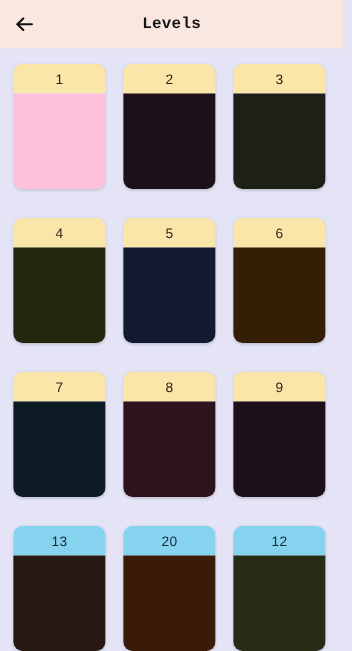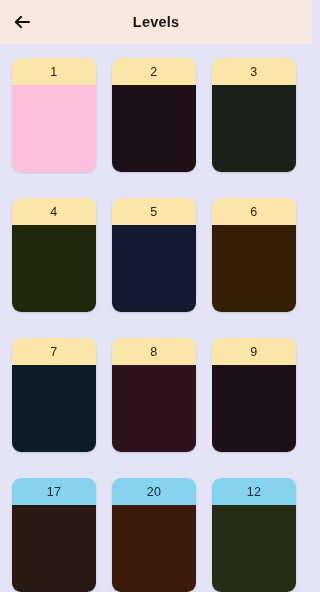--- a/index.html
+++ b/index.html
@@ -26,20 +26,21 @@
   
   .appbar {
     position: absolute;
     left: 0;
     top: 0;
     width: 312px;
     height: 44px;
     background: #f8e8df;
     display: flex;
     align-items: center;
+    font-family: Liberation Mono, monospace;
   }
   .back-btn {
     width: 44px;
     height: 44px;
     display: flex;
     align-items: center;
     justify-content: center;
     cursor: pointer;
     flex: 0 0 auto;
   }
@@ -150,21 +151,21 @@
       </div>
       <div class="level-card">
         <div class="level-header" style="background: rgb(250, 230, 168);">8</div>
         <div class="level-body" style="background: rgb(44, 19, 28);"></div>
       </div>
       <div class="level-card">
         <div class="level-header" style="background: rgb(250, 230, 168);">9</div>
         <div class="level-body" style="background: rgb(29, 16, 25);"></div>
       </div>
       <div class="level-card">
-        <div class="level-header locked" style="background: rgb(134, 211, 239);">17</div>
+        <div class="level-header locked" style="background: rgb(134, 211, 239);">13</div>
         <div class="level-body" style="background: rgb(40, 26, 19);"></div>
       </div>
       <div class="level-card">
         <div class="level-header locked" style="background: rgb(134, 211, 239);">20</div>
         <div class="level-body" style="background: rgb(58, 26, 8);"></div>
       </div>
       <div class="level-card">
         <div class="level-header locked" style="background: rgb(134, 211, 239);">12</div>
         <div class="level-body" style="background: rgb(39, 44, 21);"></div>
       </div>

